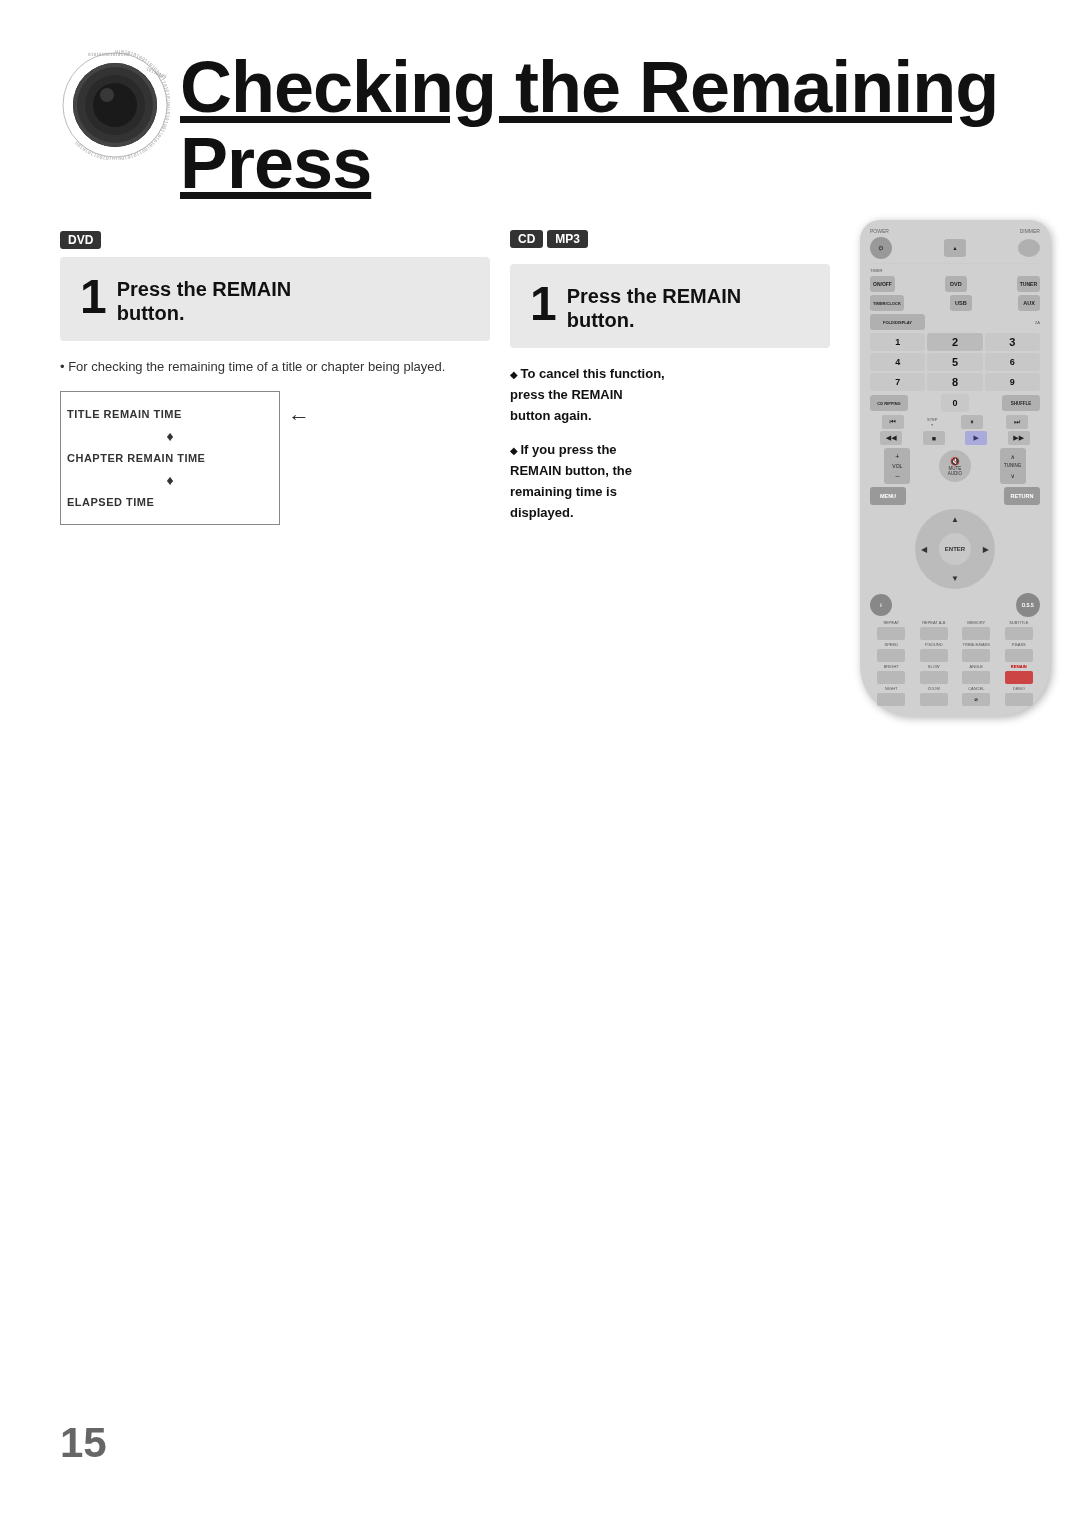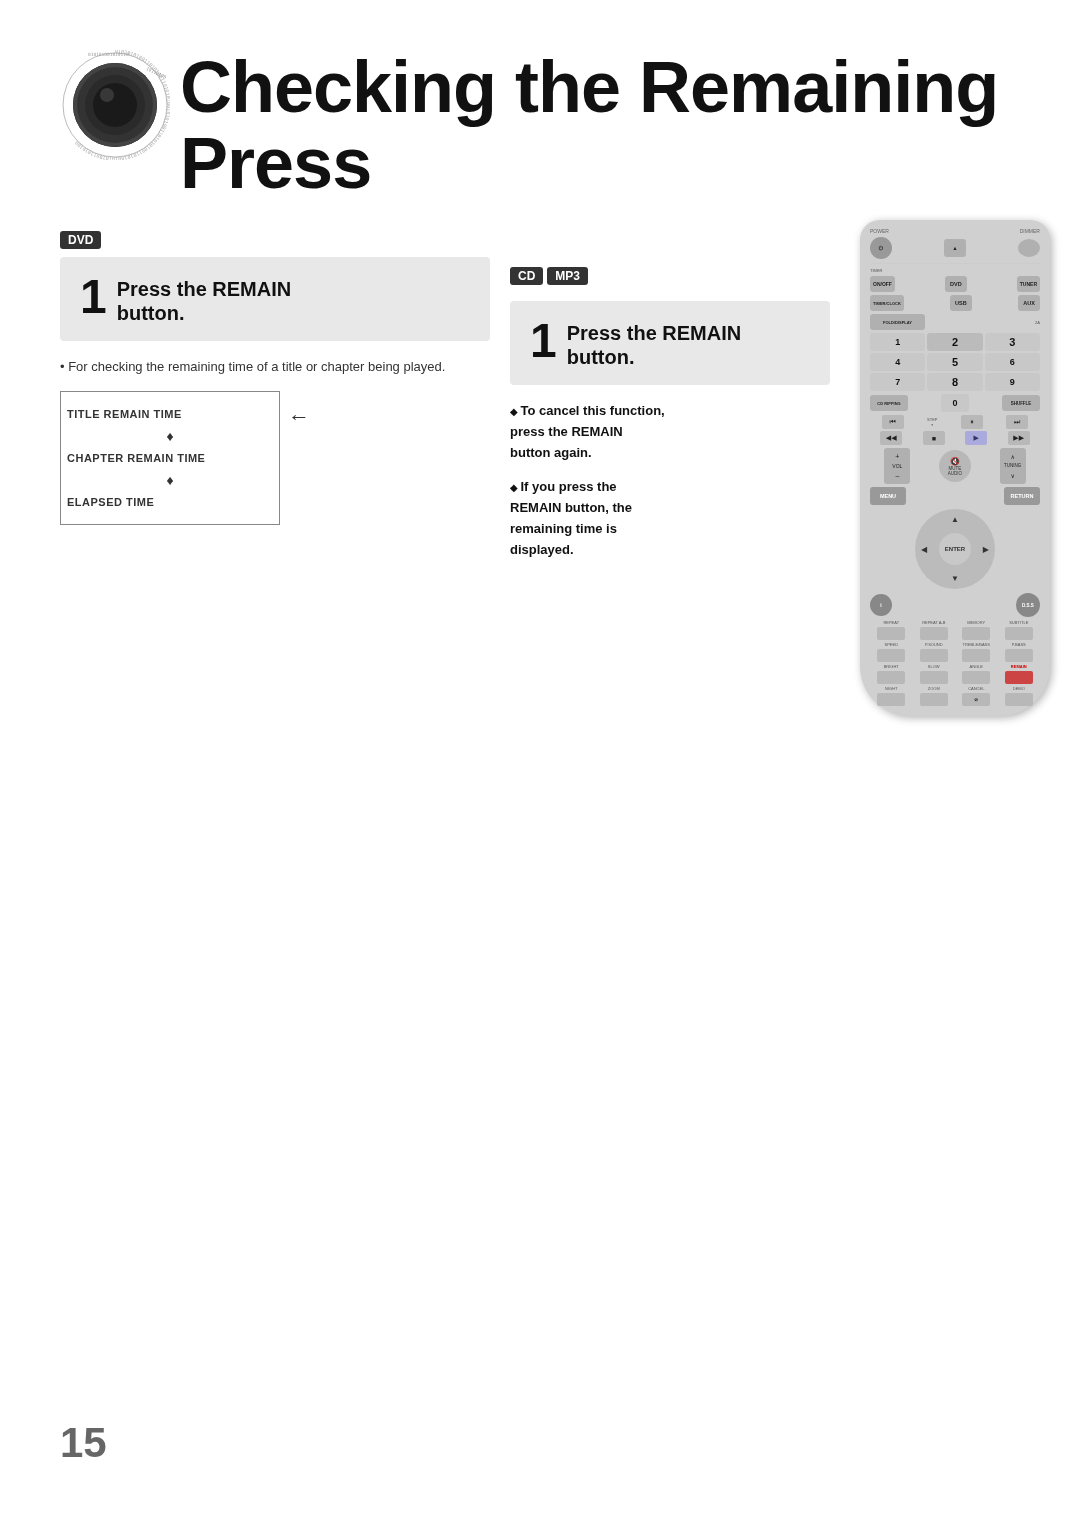--- a/index.html
+++ b/index.html
@@ -34,20 +34,21 @@
     .title-text {
       flex: 1;
     }
 
     .title-text h1 {
       font-size: 72px;
       font-weight: 900;
       color: #111;
       line-height: 1.05;
       letter-spacing: -1px;
+      text-decoration: underline;
     }
 
     
     .main-content {
       position: absolute;
       top: 230px;
       left: 60px;
       right: 0;
       display: flex;
       gap: 20px;
@@ -145,21 +146,20 @@
     .diamond {
       text-align: center;
       font-size: 14px;
       color: #333;
       padding: 2px 0;
     }
 
     
     .right-col {
       width: 320px;
-      margin-top: 37px;
     }
 
     .badge-row {
       display: flex;
       align-items: center;
       margin-bottom: 8px;
     }
 
     .bullet-diamond {
       font-size: 13px;

